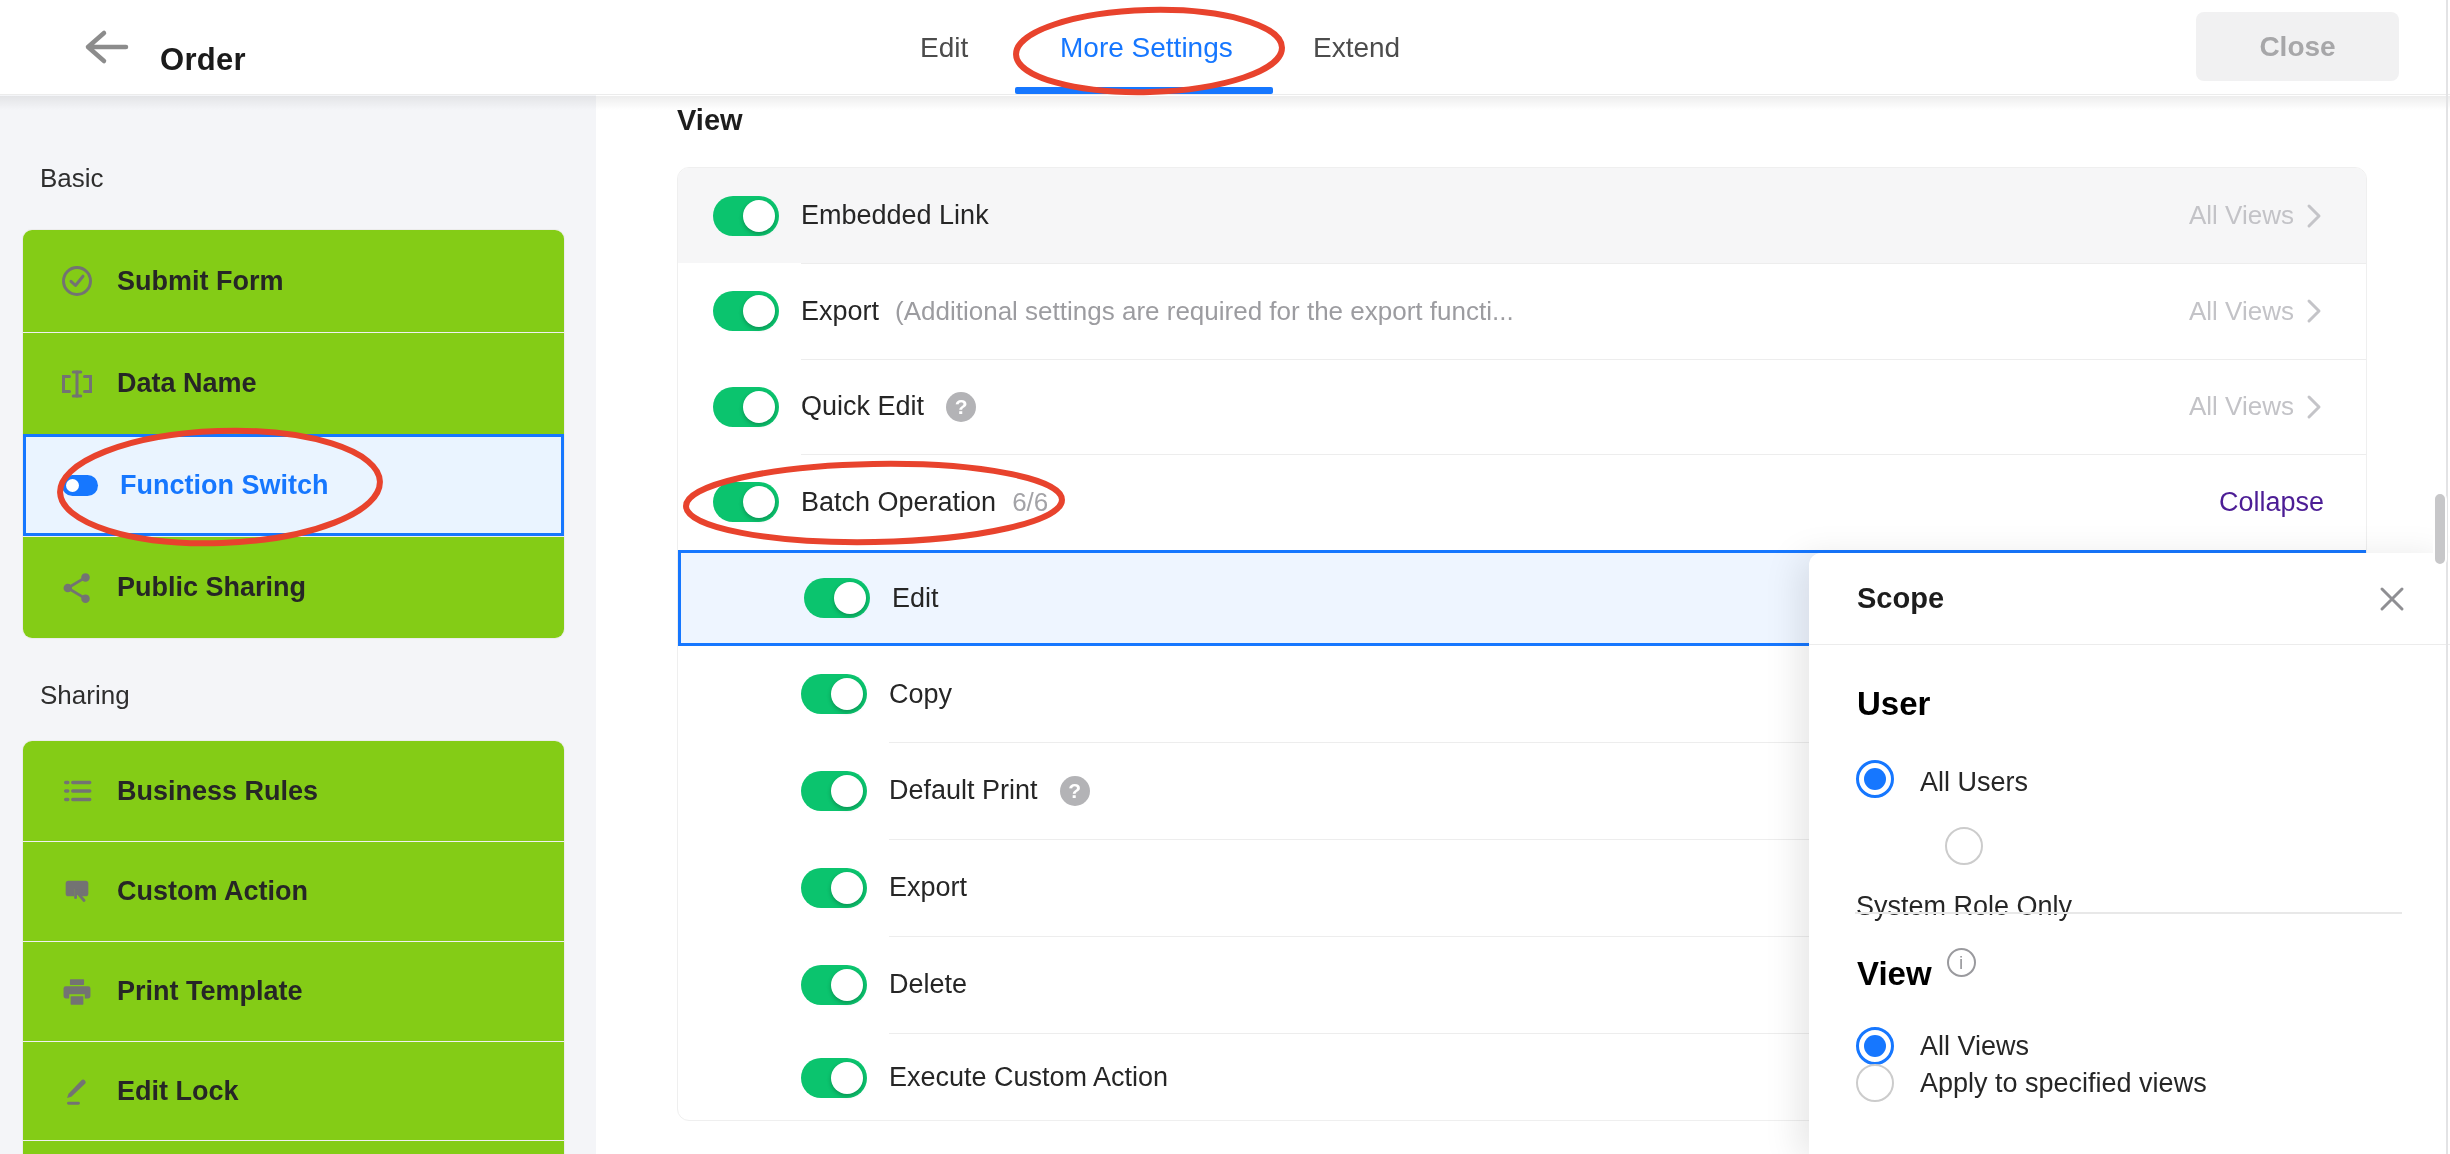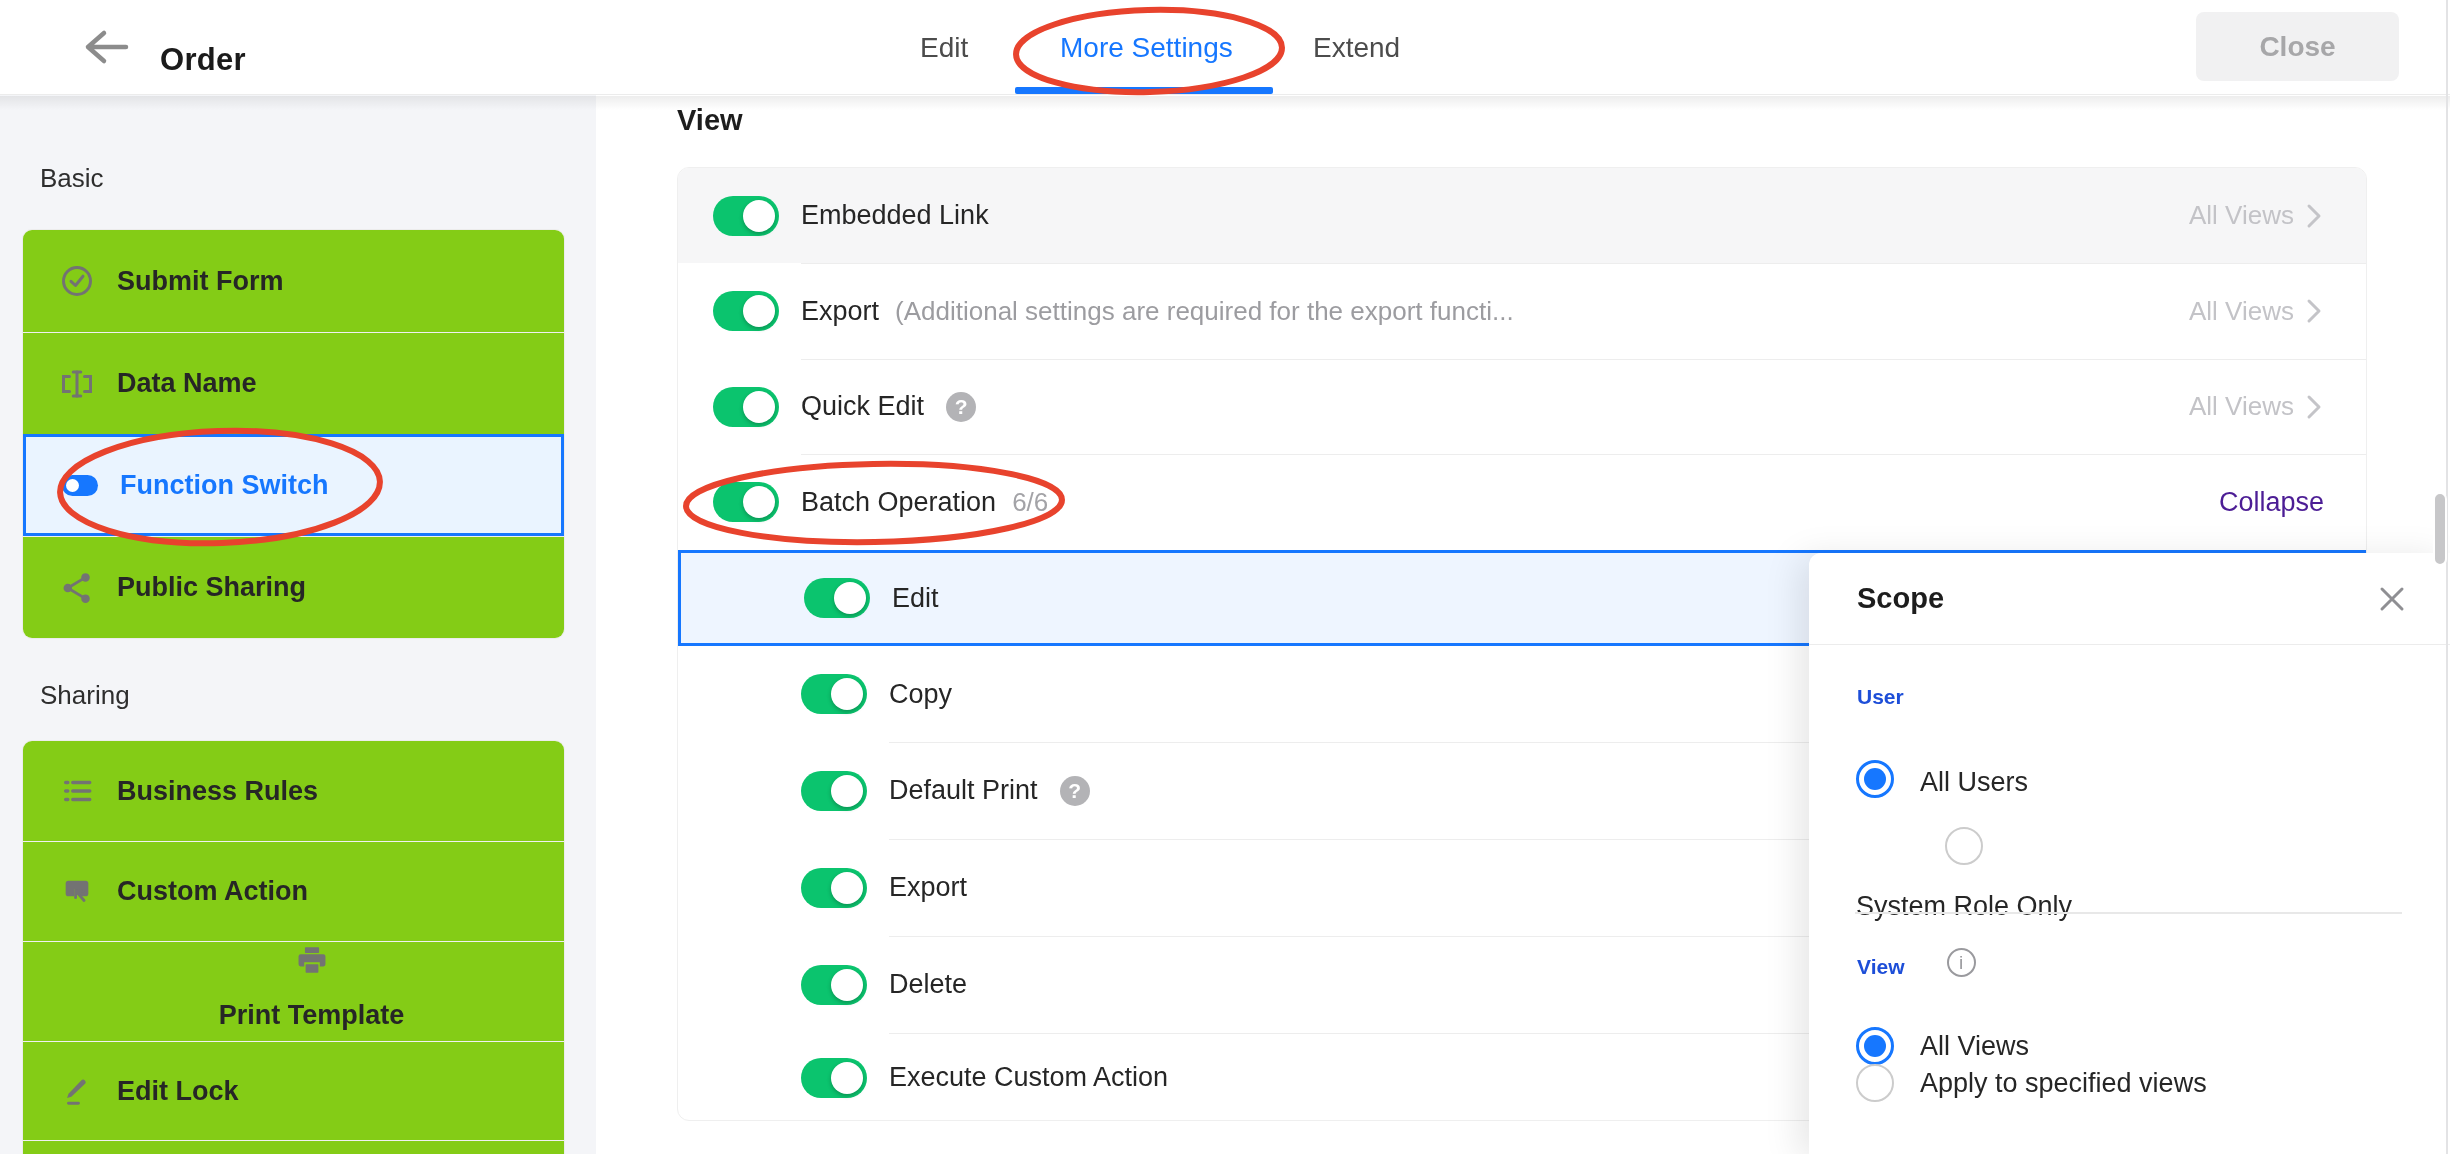--- a/index.html
+++ b/index.html
@@ -58,21 +58,21 @@
   .help-badge { width:30px; height:30px; border-radius:50%; background:#b3b3b6; color:#fff; font-size:21px; font-weight:700;
                 display:flex; align-items:center; justify-content:center; cursor:pointer; }
 
   
   #scope-panel { position:absolute; left:1809px; top:553px; width:641px; height:601px; background:#fff; z-index:40;
                  border-radius:12px 0 0 0; box-shadow:-10px 4px 36px rgba(0,0,0,.10); }
   #scope-header { position:absolute; left:0; top:0; width:100%; height:92px; border-bottom:1.5px solid #ececec;
                   display:flex; align-items:center; padding:0 38px 0 48px; }
   #scope-title { font-size:29px; font-weight:700; color:#1d1d1d; }
   #scope-close { margin-left:auto; width:40px; height:40px; display:flex; align-items:center; justify-content:center; cursor:pointer; }
-  .scope-section-label { position:absolute; left:48px; font-size:21px; font-weight:700; color:#1d4ed8; }
+  .scope-section-label { position:absolute; left:48px; font-size:33px; font-weight:700; color:#000000; }
   .opt { position:absolute; left:47px; display:flex; align-items:center; gap:26px; cursor:pointer; }
   .opt .olbl { font-size:27px; color:#262626; }
   .radio { width:38px; height:38px; border-radius:50%; border:2.5px solid #cccccc; background:#fff; position:relative; flex:0 0 38px; }
   .radio.on { border:3px solid #1677ff; }
   .radio.on::after { content:""; position:absolute; left:5px; top:5px; width:22px; height:22px; border-radius:50%; background:#1677ff; }
   .info-badge { width:29px; height:29px; border-radius:50%; border:2px solid #9a9a9e; color:#9a9a9e; font-size:19px;
                 display:flex; align-items:center; justify-content:center; margin-left:-6px; cursor:pointer; font-style:normal; }
   #scope-divider2 { position:absolute; left:46px; top:359px; width:547px; height:1.5px; background:#e8e8e8; }
 
   
@@ -160,21 +160,21 @@
     </div>
     <div class="side-row" style="height:100px;">
       <span class="side-icon">
         <svg width="34" height="34" viewBox="0 0 24 24">
           <path d="M4 6 a2 2 0 0 1 2-2 H18 a2 2 0 0 1 2 2 V13 a2 2 0 0 1-2 2 H15 L10 10 V15 H6 a2 2 0 0 1-2-2 Z" fill="#737373"></path>
           <path d="M11 11 L17 18 M11 11 L11 16 M11 11 L16 11.5" stroke="#737373" stroke-width="2" fill="none" stroke-linecap="round"></path>
         </svg>
       </span>
       <span class="lbl">Custom Action</span>
     </div>
-    <div class="side-row" style="height:100px;flex-direction:column;">
+    <div class="side-row" style="height:100px;">
       <span class="side-icon">
         <svg width="34" height="34" viewBox="0 0 24 24" fill="#737373">
           <rect x="7" y="3" width="10" height="4" rx="0.5"></rect>
           <path d="M4 8 H20 a1.5 1.5 0 0 1 1.5 1.5 V15 a1.5 1.5 0 0 1-1.5 1.5 H17.5 V13.5 H6.5 V16.5 H4 A1.5 1.5 0 0 1 2.5 15 V9.5 A1.5 1.5 0 0 1 4 8 Z"></path>
           <rect x="7.5" y="15" width="9" height="6" rx="0.5"></rect>
         </svg>
       </span>
       <span class="lbl">Print Template</span>
     </div>
     <div class="side-row" style="height:99px;">

